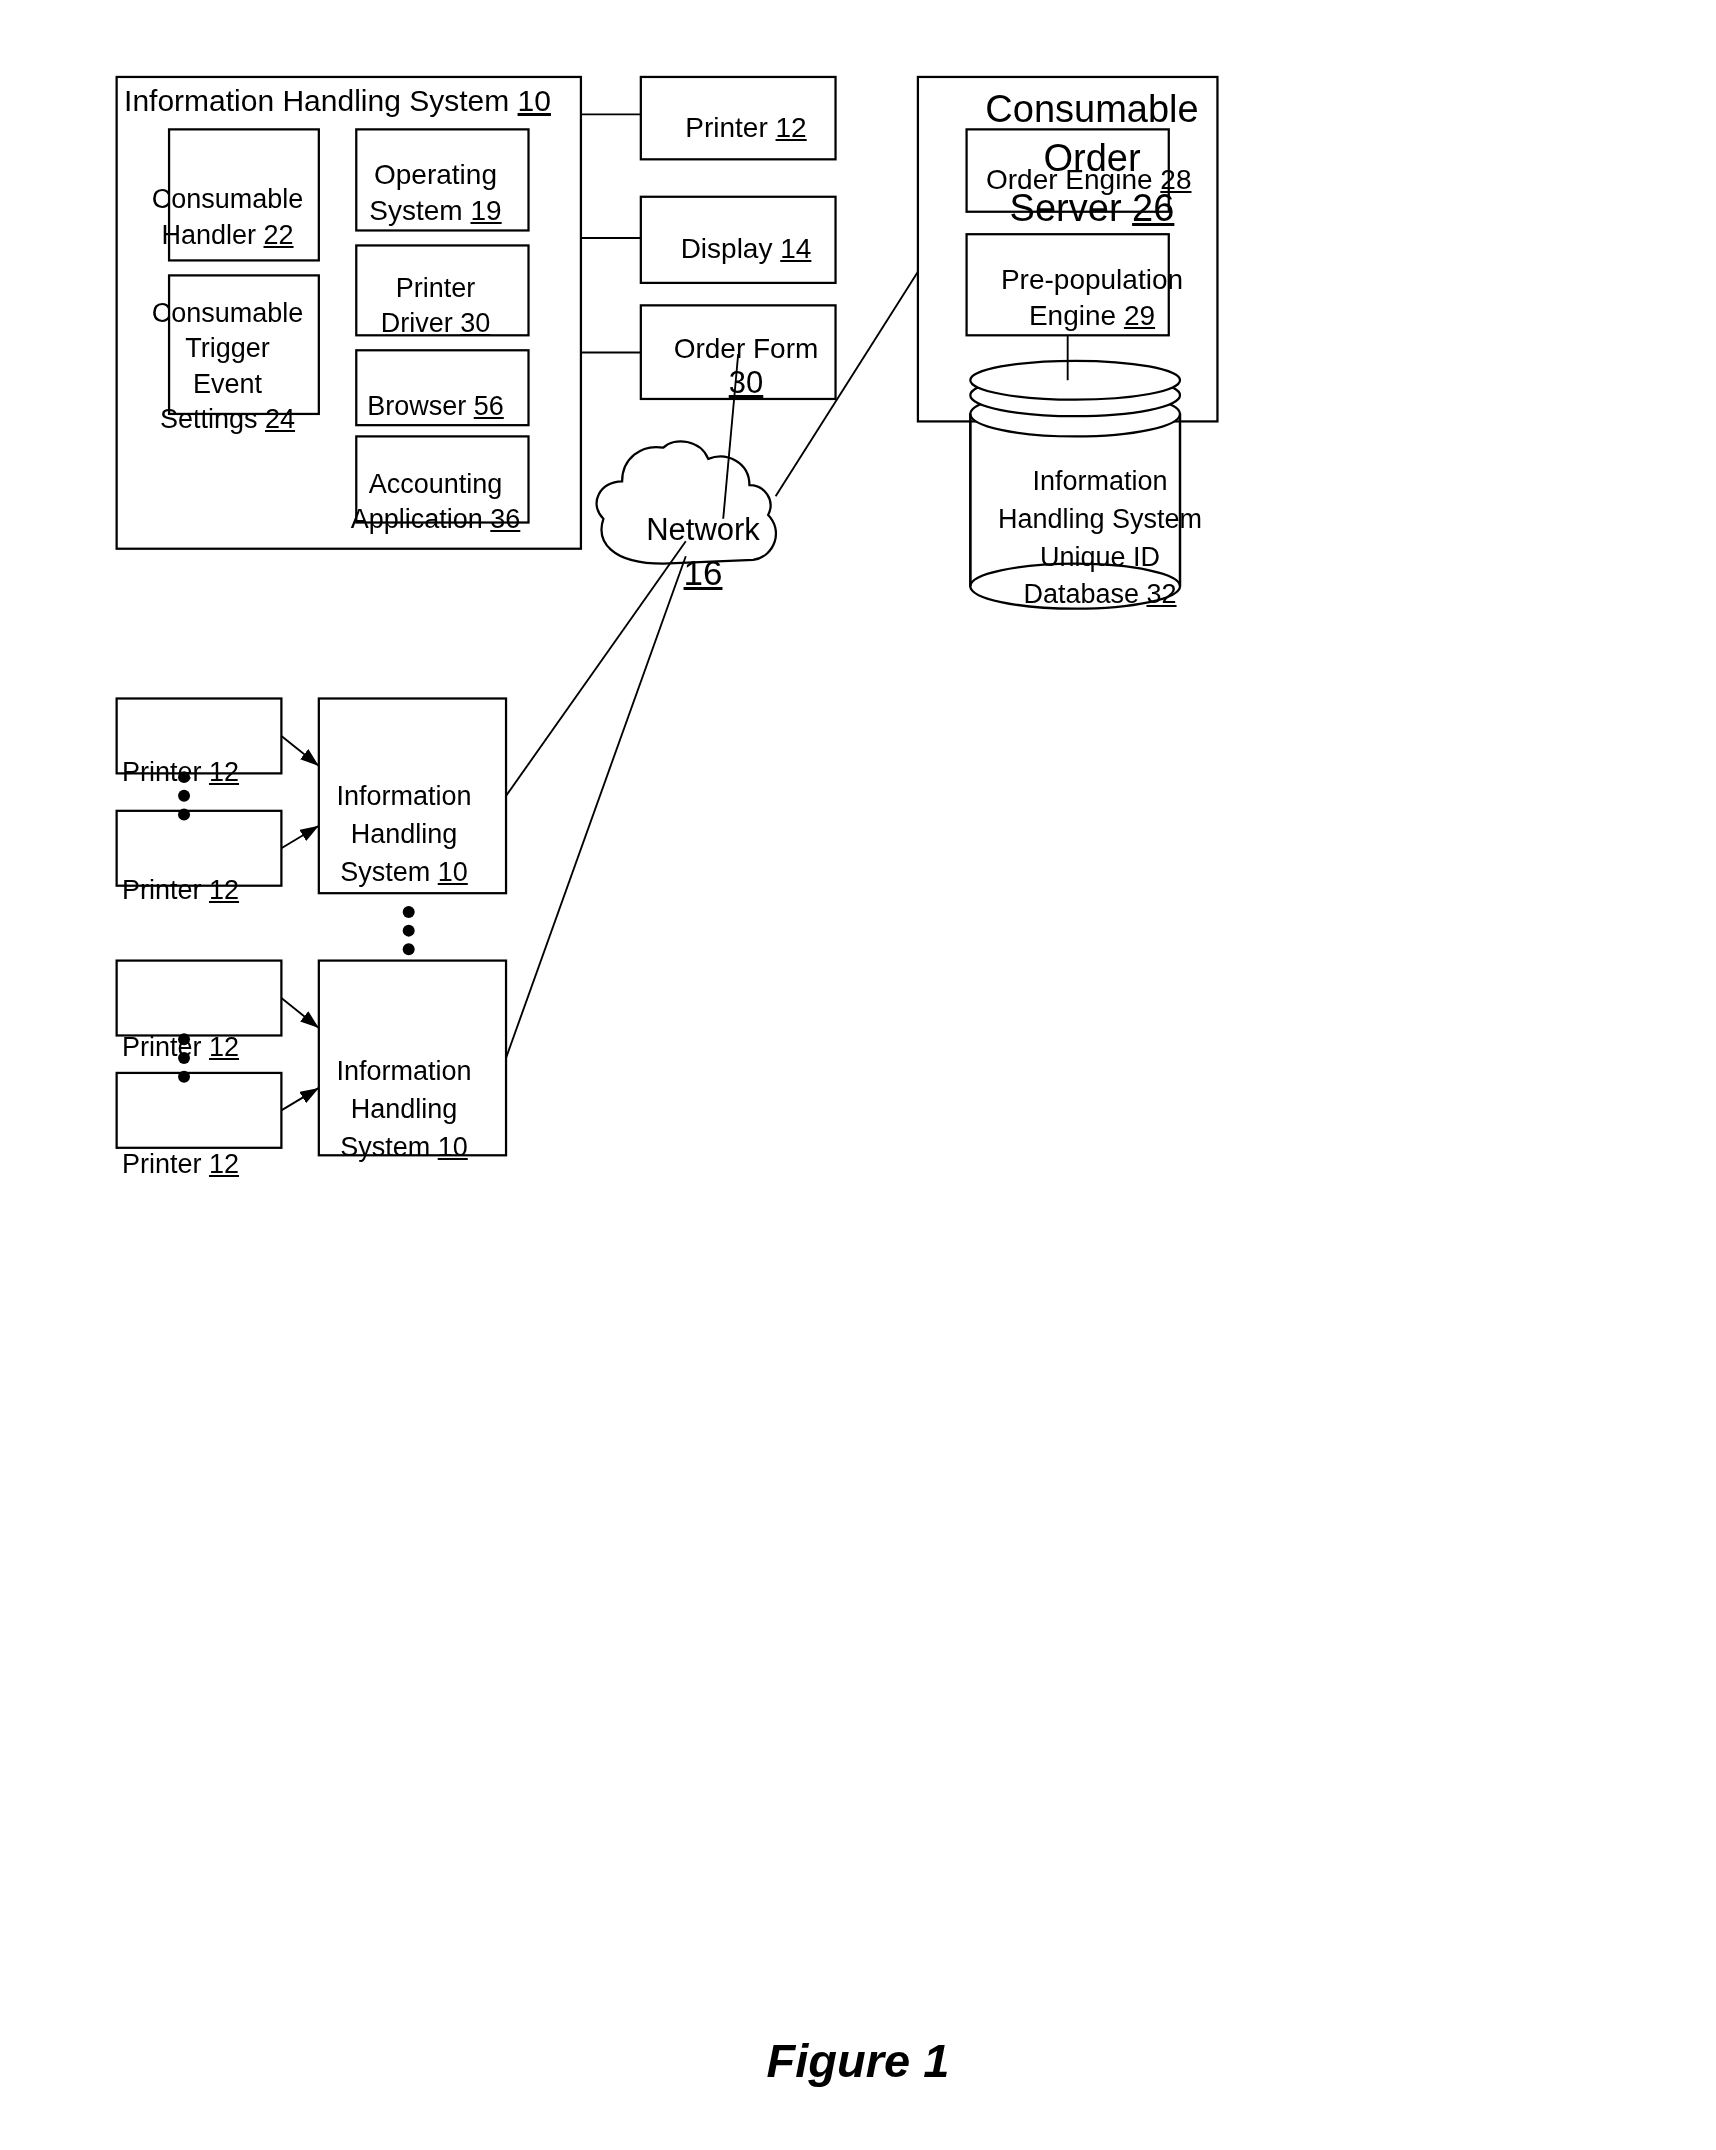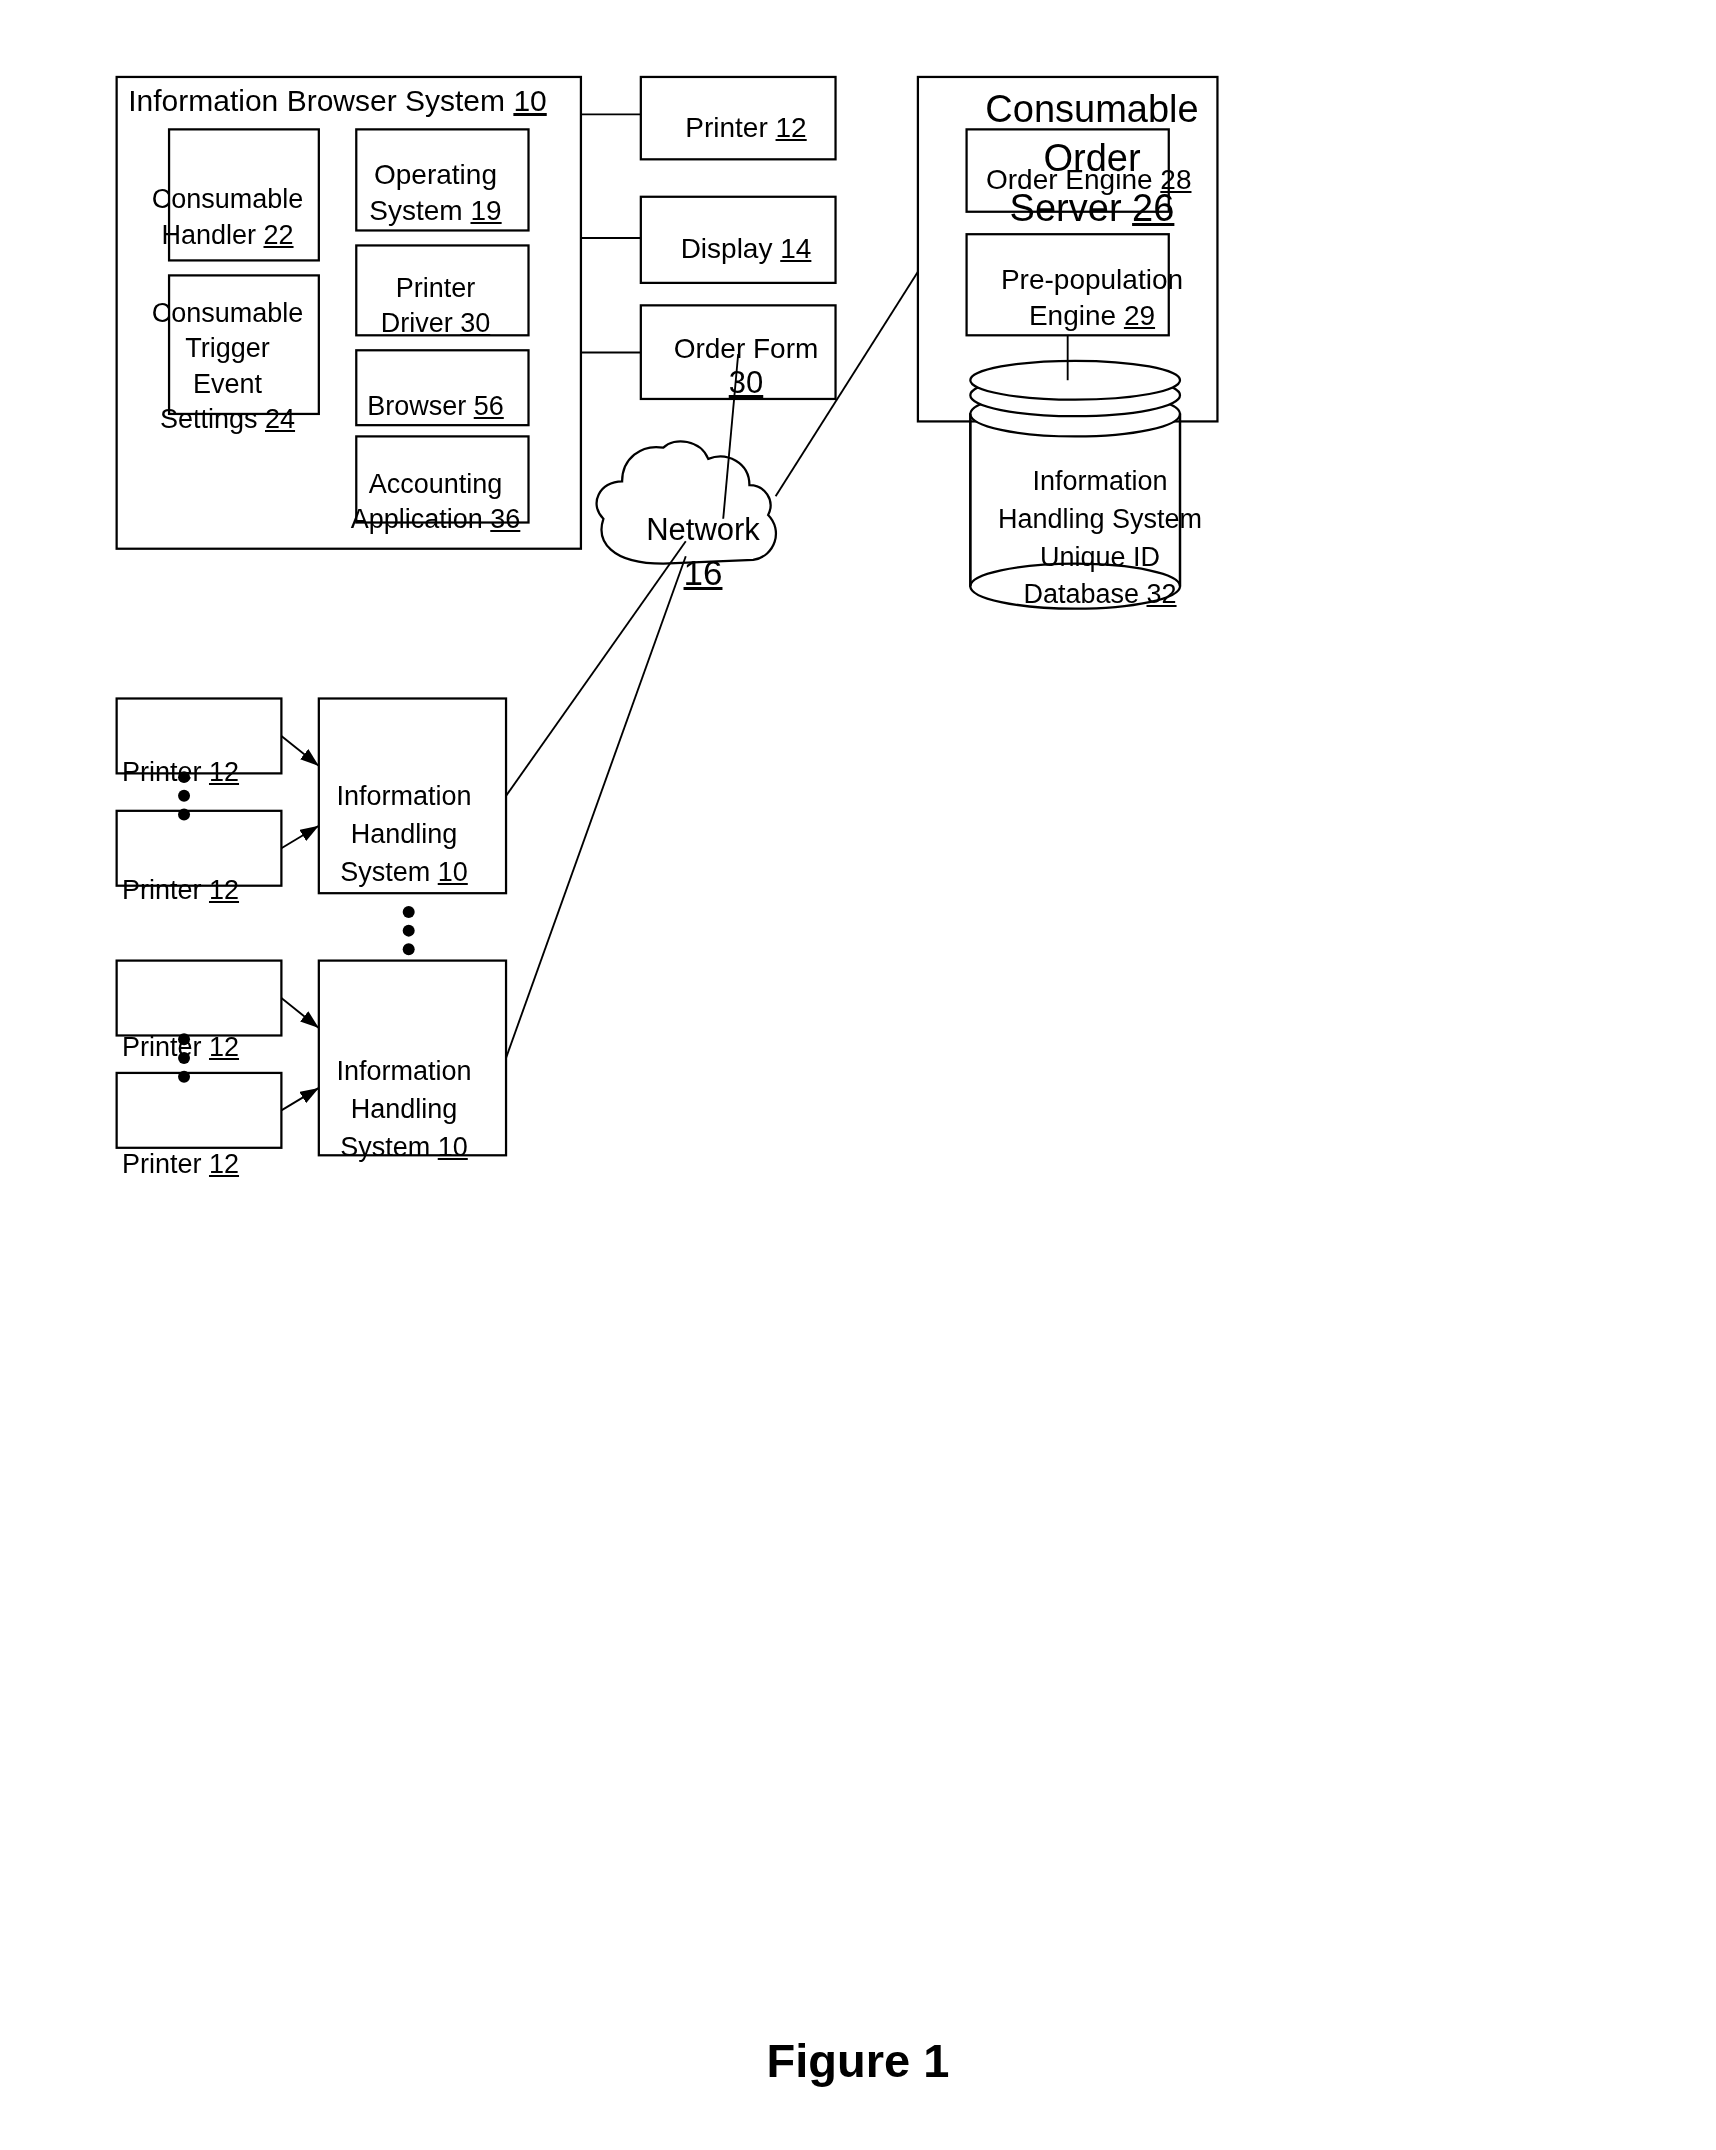--- a/index.html
+++ b/index.html
@@ -129,21 +129,21 @@
     <line x1="580" y1="1350" x2="820" y2="680" stroke="#000" stroke-width="2.5"></line>
 
     <defs>
       <marker id="arrow" markerWidth="10" markerHeight="7" refX="10" refY="3.5" orient="auto">
         <polygon points="0 0, 10 3.5, 0 7" fill="#000"></polygon>
       </marker>
     </defs>
   </svg>
 
   <div style="position:absolute; left:47px; top:31px; width:487px; text-align:center; padding-top:6.3px; font-size:30px;">
-    <span>Information Browser System</span>
+    <span>Information Handling System</span>
     <span style="text-decoration:underline;">10</span>
   </div>
 
   <div style="position:absolute; left:102px; top:102px; width:157px; height:137px; display:flex; align-items:center; justify-content:center; text-align:center; font-size:27px; line-height:1.3;">
     <span>Consumable<br>Handler <span style="text-decoration:underline;">22</span></span>
   </div>
 
   <div style="position:absolute; left:298px; top:93px; width:181px; height:106px; display:flex; align-items:center; justify-content:center; text-align:center; font-size:28px; line-height:1.3;">
     <span>Operating<br>System <span style="text-decoration:underline;">19</span></span>
   </div>
@@ -215,14 +215,14 @@
   <div style="position:absolute; left:47px; top:1078px; width:173px; height:79px; display:flex; align-items:center; justify-content:center; text-align:center; font-size:27px;">
     <span>Printer <span style="text-decoration:underline;">12</span></span>
   </div>
 
   <div style="position:absolute; left:259px; top:961px; width:196px; height:204px; display:flex; align-items:center; justify-content:center; text-align:center; font-size:27px; line-height:1.4;">
     <span>Information<br>Handling<br>System <span style="text-decoration:underline;">10</span></span>
   </div>
 
 </div>
 
-<div style="position:absolute; bottom:63px; left:50%; transform:translateX(-50%); font-size:47px; font-weight:bold; white-space:nowrap;">Figure 1</div>
+<div style="position:absolute; bottom:63px; left:50%; transform:translateX(-50%); font-size:47px; font-weight:bold; font-style:italic; white-space:nowrap;">Figure 1</div>
 
 
 </body></html>

